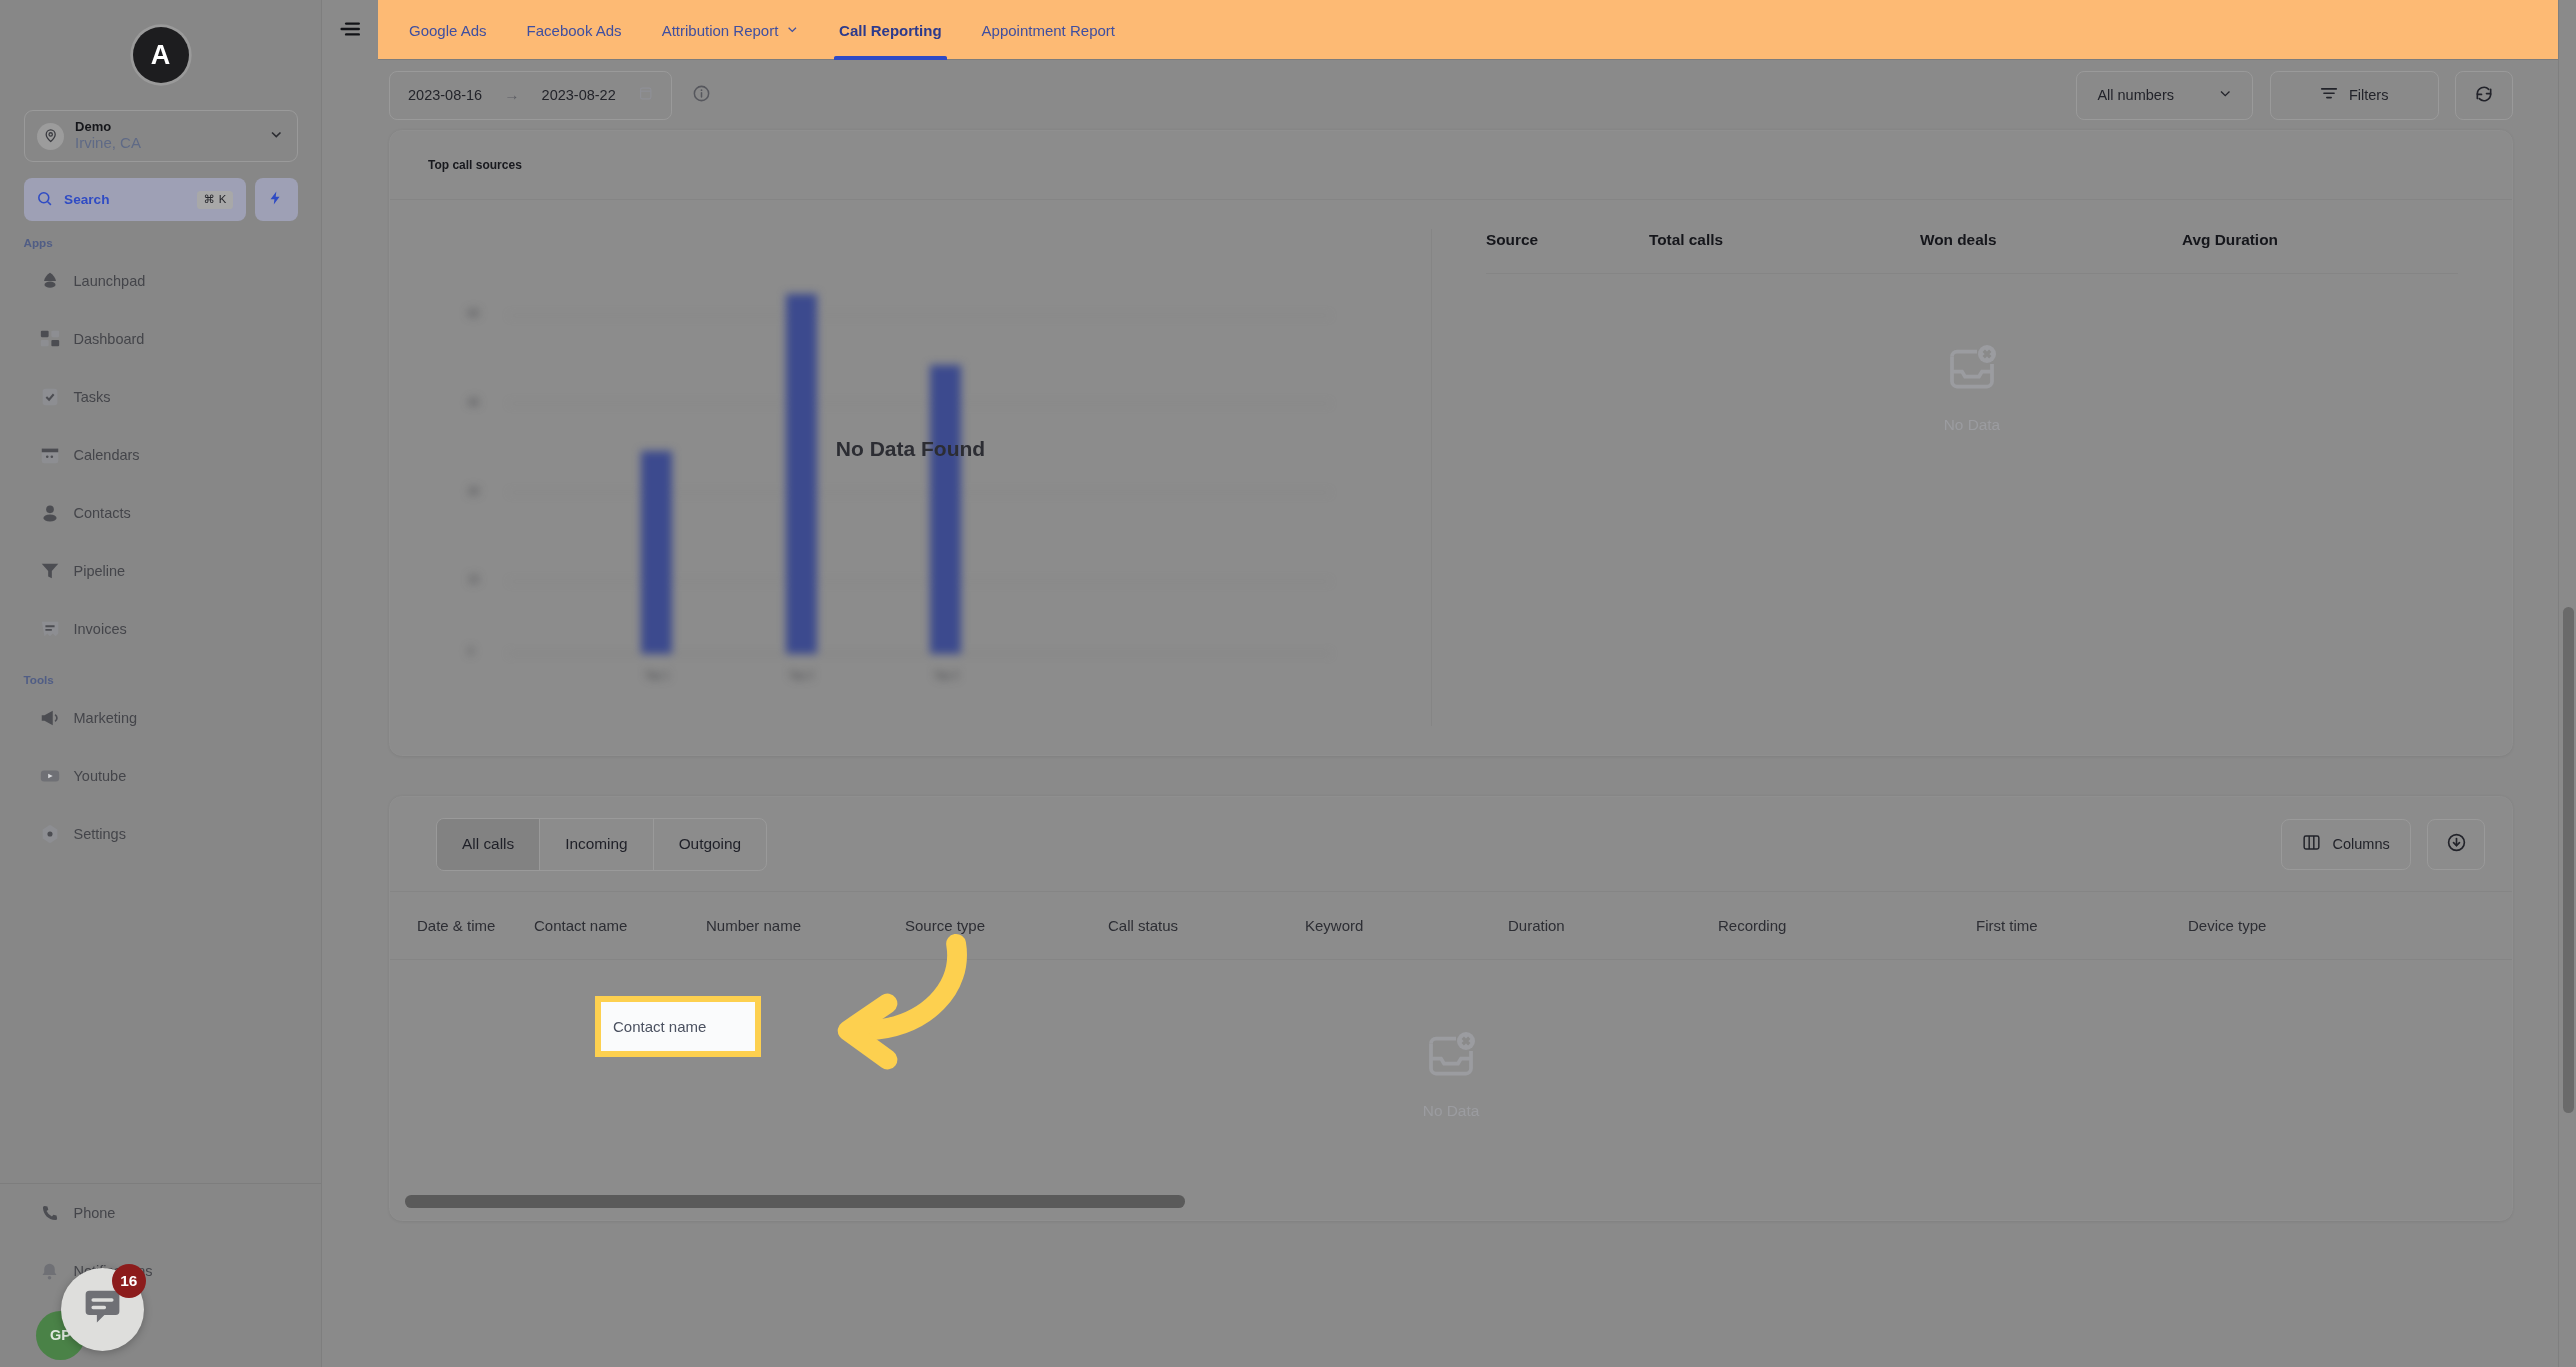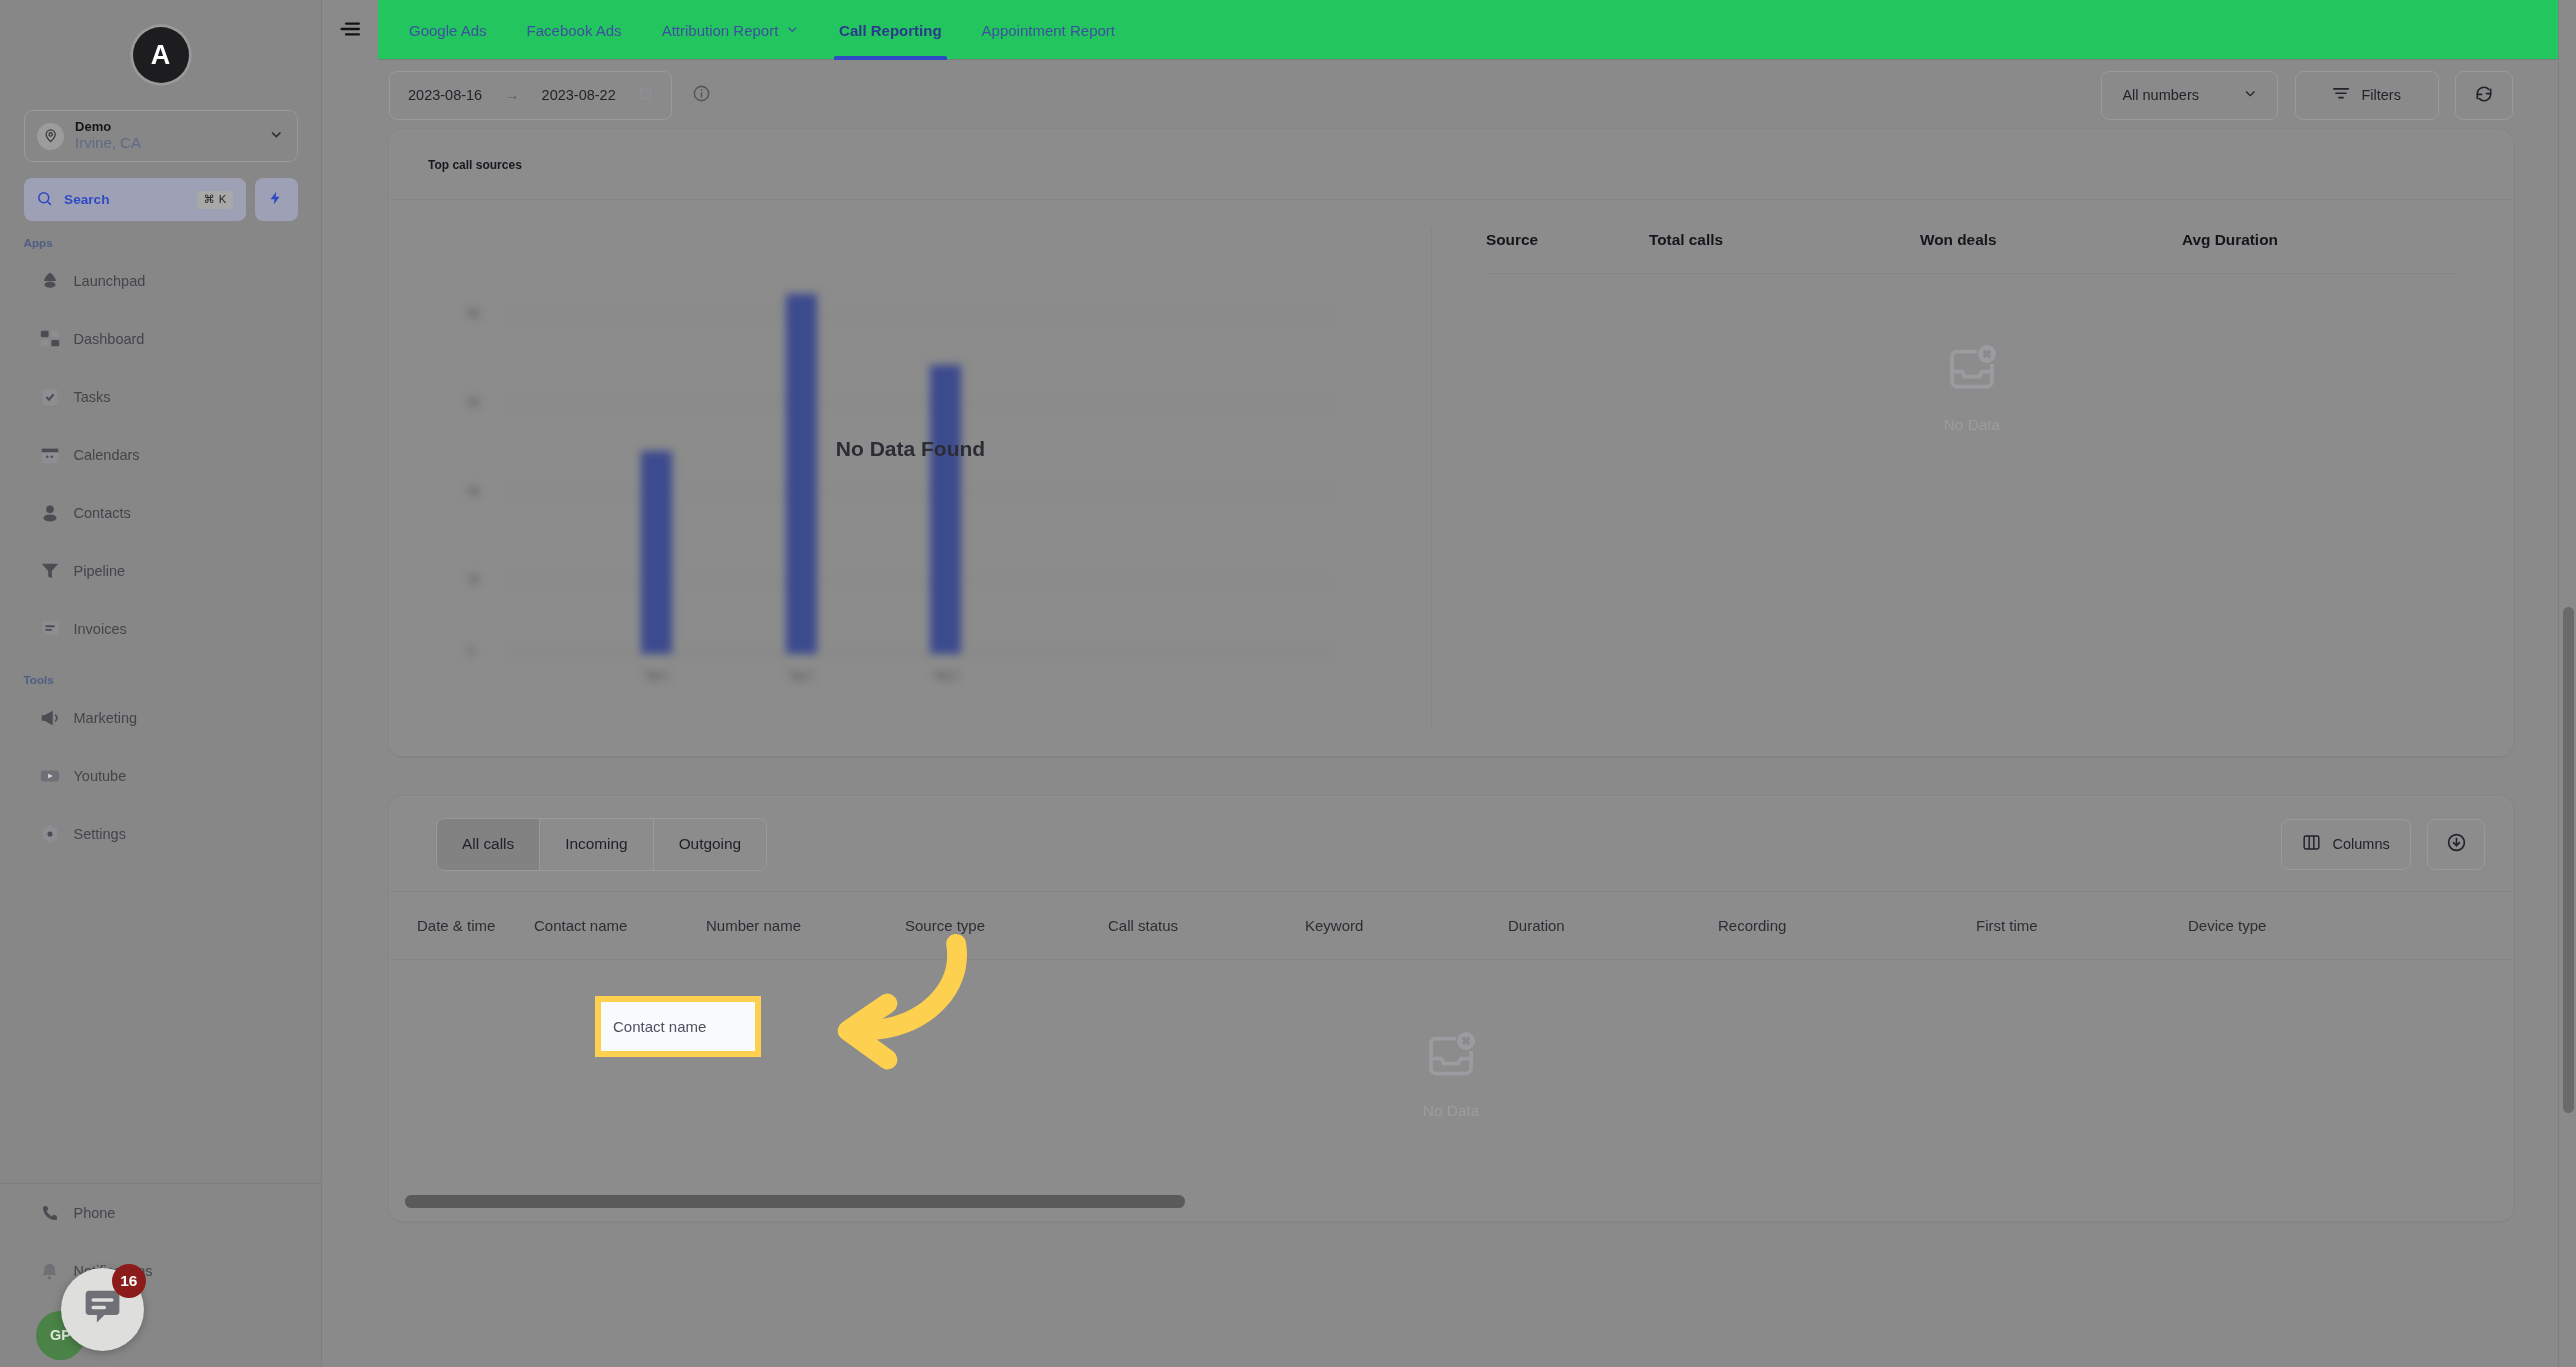--- a/index.html
+++ b/index.html
@@ -129,21 +129,21 @@
   
   #topbar {
     position: absolute; left: 322px; top: 0;
     width: 2254px; height: 60px;
     display: flex; align-items: stretch;
   }
   .hamburger {
     width: 56px; display: flex; align-items: center; justify-content: center;
   }
   .tabstrip {
-    flex: 1; background: #22c55e;
+    flex: 1; background: #fdba74;
     display: flex; align-items: center;
     gap: 0px; padding-left: 11px;
     box-shadow: inset 0 -0.9px 0 #7c7c7c;
   }
   .tab {
     position: relative;
     padding: 0 20px; height: 60px;
     display: flex; align-items: center; gap: 8.1px;
     font-size: 15px; color: #3f4fa0; cursor: pointer;
     white-space: nowrap;
@@ -558,21 +558,21 @@
 
       <div class="btn" style="width:177px; justify-content:space-between;">
         <span>All numbers</span>
         <span>
           <svg width="14.5" height="14.5" viewBox="0 0 24 24" fill="none" stroke="#22232a" stroke-width="2.2">
               <path d="M5 9l7 7 7-7"></path>
             </svg>
         </span>
       </div>
 
-      <div class="btn" style="width:144px;">
+      <div class="btn" style="width:169px;">
         <span>
           <svg width="18" height="14.5" viewBox="0 0 24 20" stroke="#22232a" stroke-width="2.2" stroke-linecap="round">
               <path d="M2 4h20"></path>
               <path d="M5 10h14"></path>
               <path d="M9 16h6"></path>
             </svg>
         </span>
         <span>Filters</span>
       </div>
 

